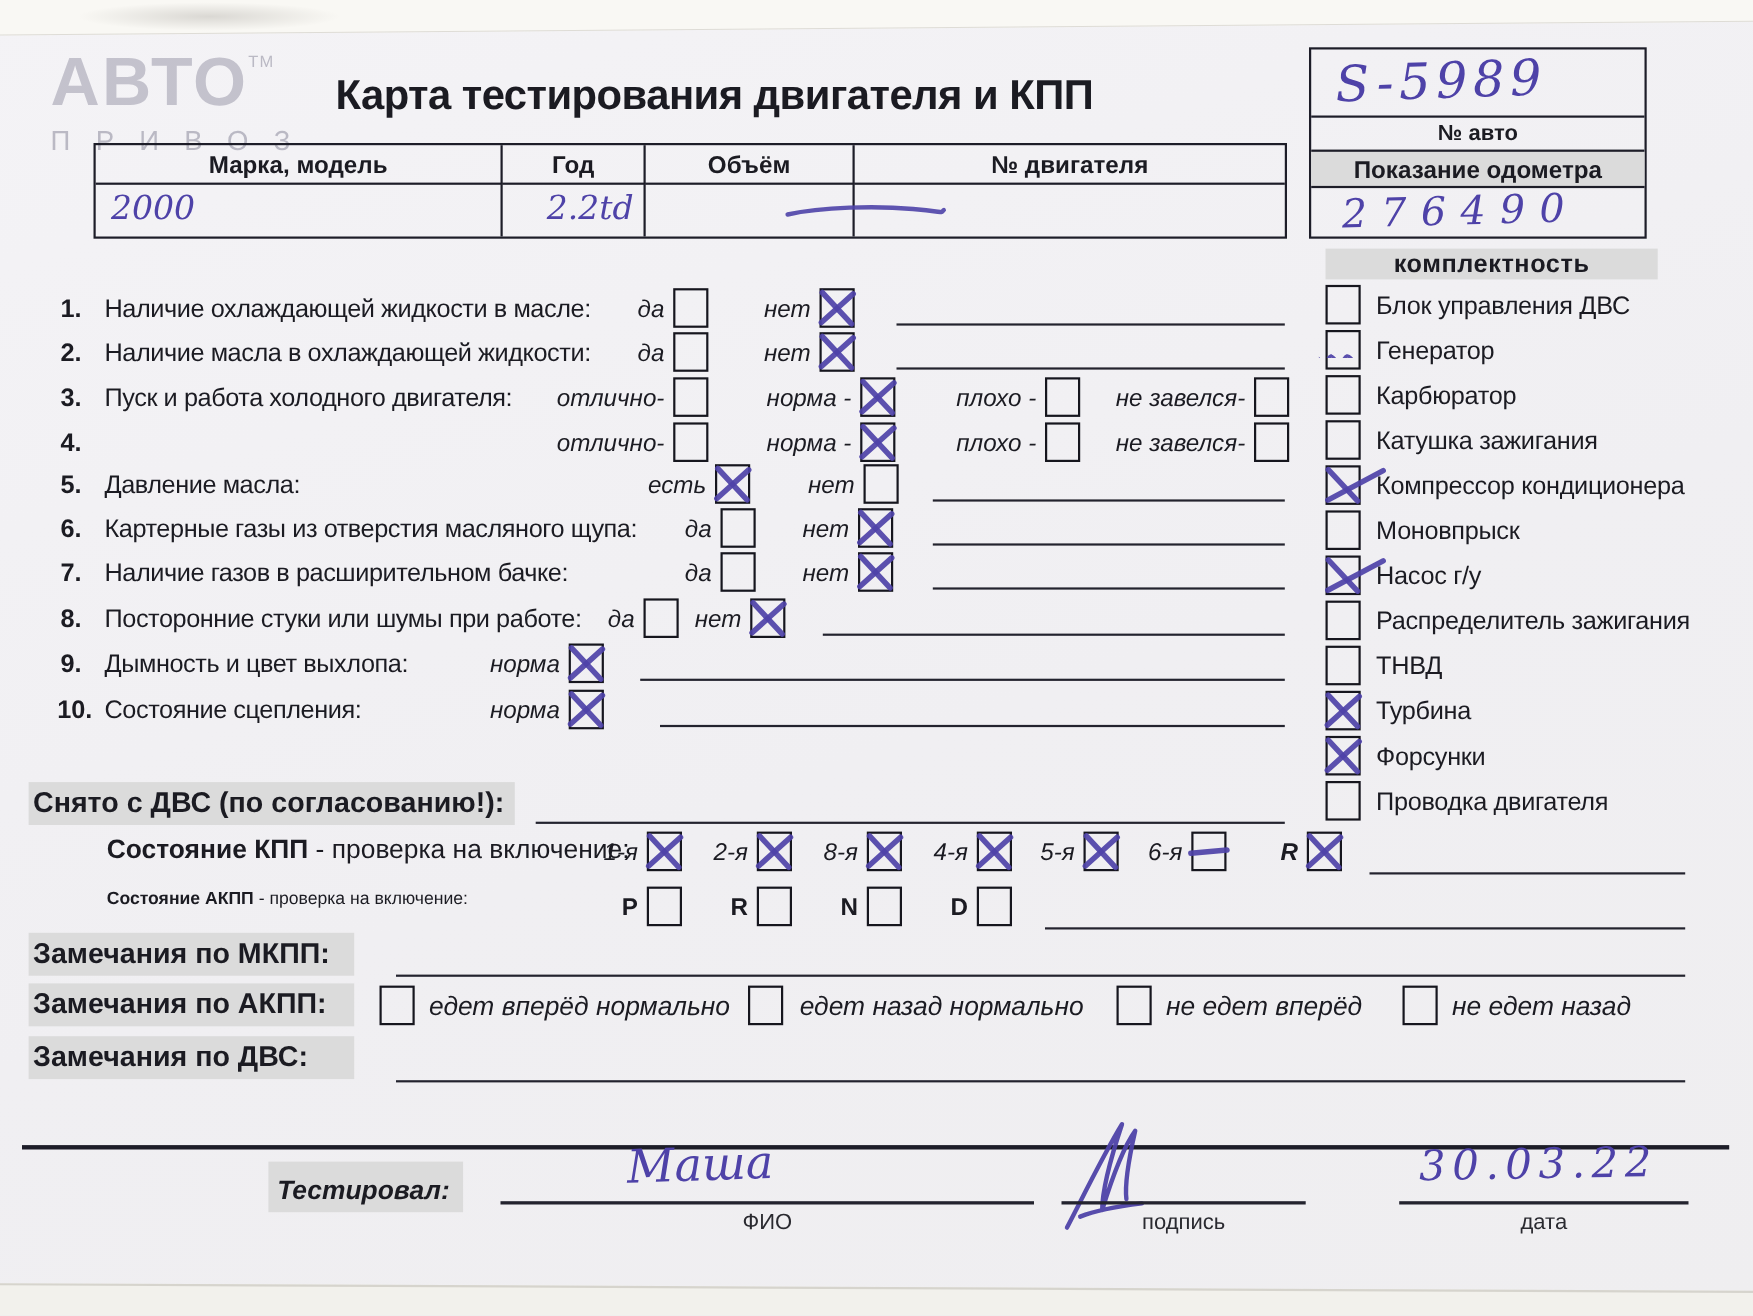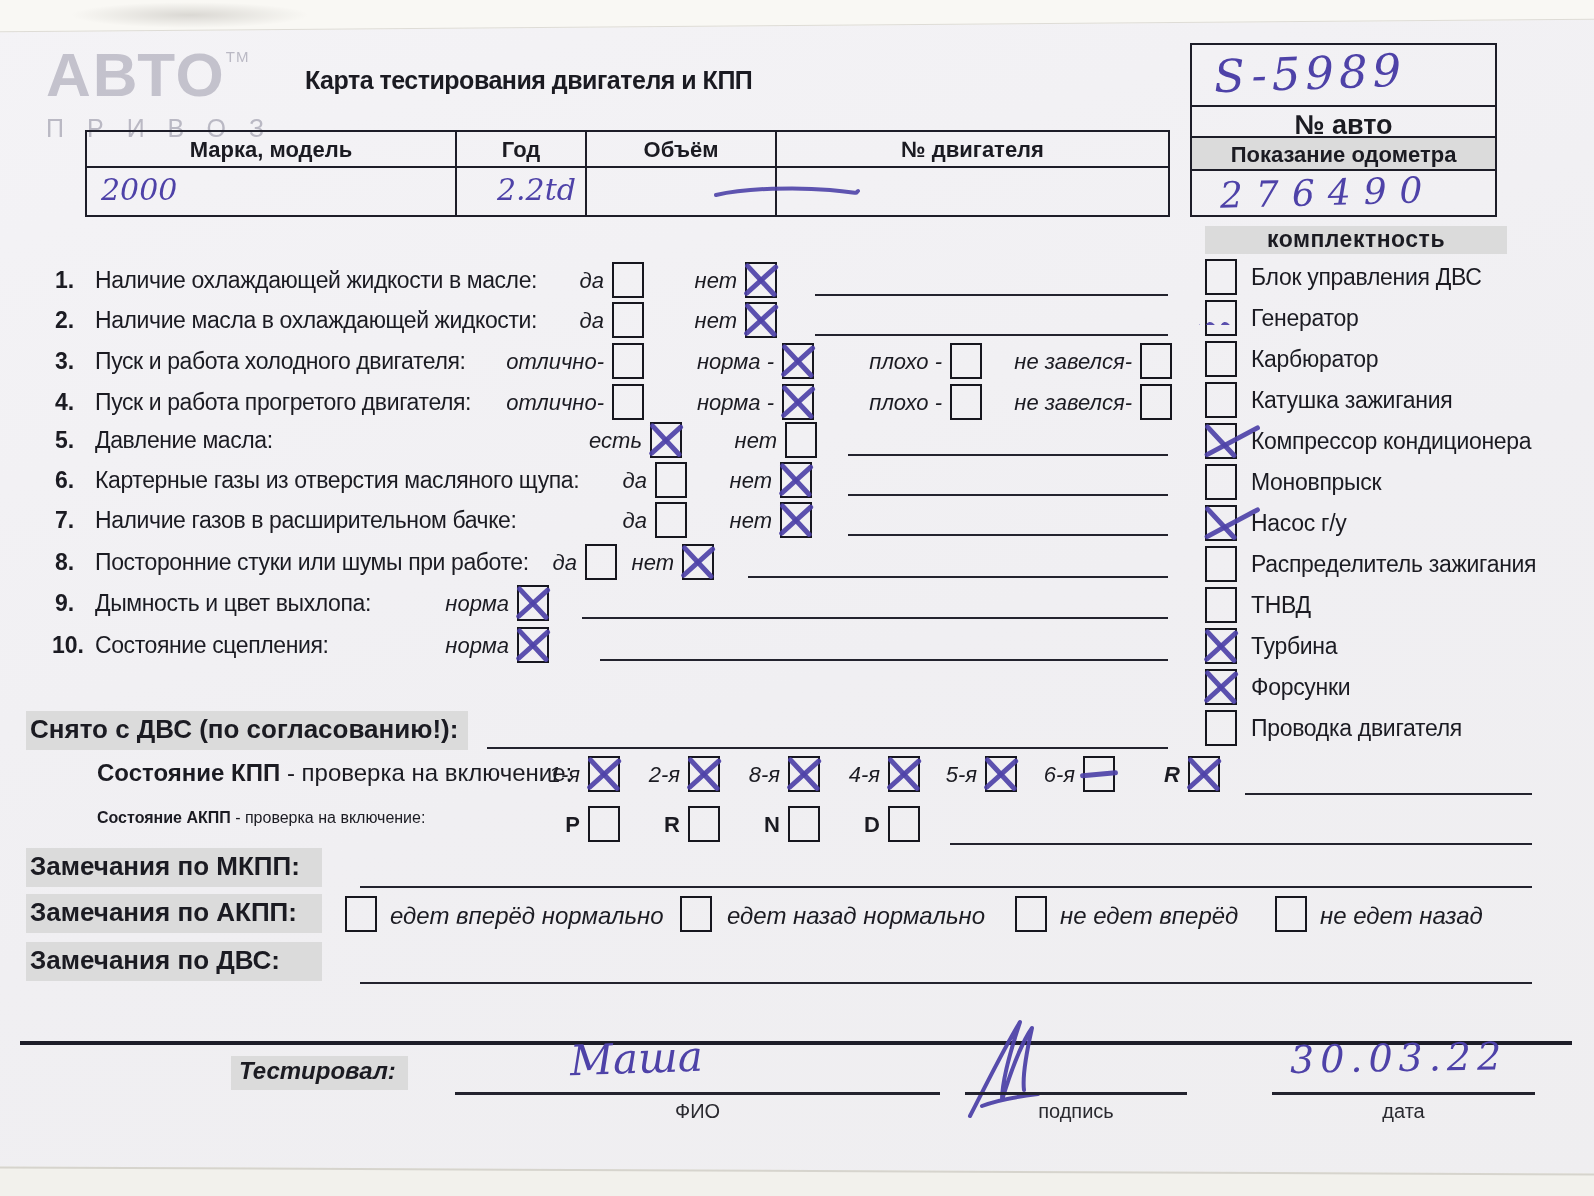--- a/index.html
+++ b/index.html
@@ -12,32 +12,32 @@
         border-bottom:1.5px solid #dedcd6;transform:rotate(-0.45deg);}
   .top-smudge{position:absolute;left:70px;top:2px;width:240px;height:26px;
         background:radial-gradient(ellipse at center,rgba(160,156,150,.35),rgba(160,156,150,0) 70%);}
   .bottom-edge{position:absolute;left:-12px;top:1170px;width:1630px;height:46px;background:#f2f1ec;
         border-top:2.5px solid #d6d4cd;transform:rotate(0.25deg);}
   
   .logo{position:absolute;left:46px;top:44px;color:rgba(148,146,164,.5);}
   .logo .big{font-size:62px;font-weight:bold;letter-spacing:2px;line-height:1;}
   .logo .tm{font-size:15px;vertical-align:34px;letter-spacing:1px;color:rgba(148,146,164,.6);}
   .logo .sub{font-size:25px;letter-spacing:23px;margin-top:8px;color:rgba(148,146,164,.6);}
-  .title{position:absolute;left:305px;top:66px;font-size:25px;font-weight:bold;letter-spacing:-0.5px;white-space:nowrap;}
+  .title{position:absolute;left:305px;top:66px;font-size:38px;font-weight:bold;letter-spacing:-0.5px;white-space:nowrap;}
   
   .vtable{position:absolute;left:85px;top:130px;width:1085px;border:2.5px solid var(--border);
           display:grid;grid-template-columns:370px 130px 190px 1fr;grid-template-rows:36px 47px;}
   .vtable .hcell{border-right:2px solid var(--border);border-bottom:2px solid var(--border);
           font-weight:bold;font-size:22px;text-align:center;padding-top:5px;}
   .vtable .vcell{border-right:2px solid var(--border);position:relative;}
   .vtable .hcell:nth-child(4),.vtable .vcell:nth-child(8){border-right:none;}
   
   .idbox{position:absolute;left:1190px;top:43px;width:307px;border:2.5px solid var(--border);background:transparent;}
   .idbox .r1{height:60px;position:relative;}
-  .idbox .r2{height:31px;border-top:2px solid var(--border);font-weight:bold;font-size:27px;text-align:center;padding-top:3px;}
+  .idbox .r2{height:31px;border-top:2px solid var(--border);font-weight:bold;font-size:20px;text-align:center;padding-top:3px;}
   .idbox .r3{height:33px;border-top:2px solid var(--border);background:var(--gray);font-weight:bold;font-size:22px;text-align:center;padding-top:4px;}
   .idbox .r4{height:46px;border-top:2px solid var(--border);position:relative;text-align:center;}
   
   .hw{font-family:"DejaVu Serif",serif;font-style:italic;color:var(--pen);white-space:nowrap;}
   
   .eq-title{position:absolute;left:1205px;top:226px;width:302px;height:28px;background:var(--gray);
             font-weight:bold;font-size:23px;text-align:center;letter-spacing:.5px;}
   .equip{position:absolute;left:1205px;top:258px;width:389px;}
   .eq-row{position:absolute;left:0;height:40px;width:389px;}
   .eq-row .lbl{position:absolute;left:46px;top:6px;font-size:23px;letter-spacing:-0.3px;white-space:nowrap;}
@@ -187,21 +187,20 @@
     <span class="cb" style="left:612px"></span>
     <span class="olbl" style="right:820px">норма -</span>
     <span class="cb mk-x" style="left:782px"></span>
     <span class="olbl" style="right:652px">плохо -</span>
     <span class="cb" style="left:950px"></span>
     <span class="olbl" style="right:462px">не завелся-</span>
     <span class="cb" style="left:1140px"></span>
   </div>
   <div class="crow" style="top:383px">
     <span class="num">4.</span>
-    <span class="clbl">Пуск и работа прогретого двигателя:</span>
     <span class="olbl" style="right:990px">отлично-</span>
     <span class="cb" style="left:612px"></span>
     <span class="olbl" style="right:820px">норма -</span>
     <span class="cb mk-x" style="left:782px"></span>
     <span class="olbl" style="right:652px">плохо -</span>
     <span class="cb" style="left:950px"></span>
     <span class="olbl" style="right:462px">не завелся-</span>
     <span class="cb" style="left:1140px"></span>
   </div>
   <div class="crow" style="top:421px">
@@ -310,21 +309,21 @@
   </div>
 
   <div class="sect" style="top:940px">
     <span class="hl" style="position:absolute;left:26px;top:2px;width:296px;padding:3px 0 5px 4px;font-size:26px;font-weight:bold;white-space:nowrap;">Замечания по ДВС:</span>
     <span class="wline" style="left:360px;width:1172px;top:42px"></span>
   </div>
 
   <div class="divider"></div>
 
   <div>
-    <span class="hl" style="position:absolute;left:231px;top:1056px;padding:1px 12px 5px 8px;font-size:24px;font-weight:bold;font-style:italic;white-space:nowrap;">Тестировал:</span>
+    <span class="hl" style="position:absolute;left:244px;top:1056px;padding:13px 12px 5px 8px;font-size:24px;font-weight:bold;font-style:italic;white-space:nowrap;">Тестировал:</span>
     <span class="hw" style="position:absolute;left:570px;top:1034px;font-size:42px;transform:rotate(-2deg);">Маша</span>
     <span class="wline" style="left:455px;width:485px;top:1092px;border-top-width:3px"></span>
     <span class="footer-sub" style="left:455px;top:1100px;width:485px;">ФИО</span>
     <svg style="position:absolute;left:952px;top:1008px;" width="120" height="120" viewBox="0 0 120 120">
       <path d="M18,108 C30,85 52,40 68,14 C60,38 50,72 50,92 C58,66 70,34 80,20 C75,42 70,66 72,82 M30,98 C45,92 70,88 86,86" fill="none" stroke="#4e42a8" stroke-width="4" stroke-linecap="round" stroke-linejoin="round" opacity=".95"></path>
     </svg>
     <span class="wline" style="left:965px;width:222px;top:1092px;border-top-width:3px"></span>
     <span class="footer-sub" style="left:965px;top:1100px;width:222px;">подпись</span>
     <span class="hw" style="position:absolute;left:1290px;top:1036px;font-size:38px;letter-spacing:6px;transform:rotate(-1deg);">30.03.22</span>
     <span class="wline" style="left:1272px;width:263px;top:1092px;border-top-width:3px"></span>

